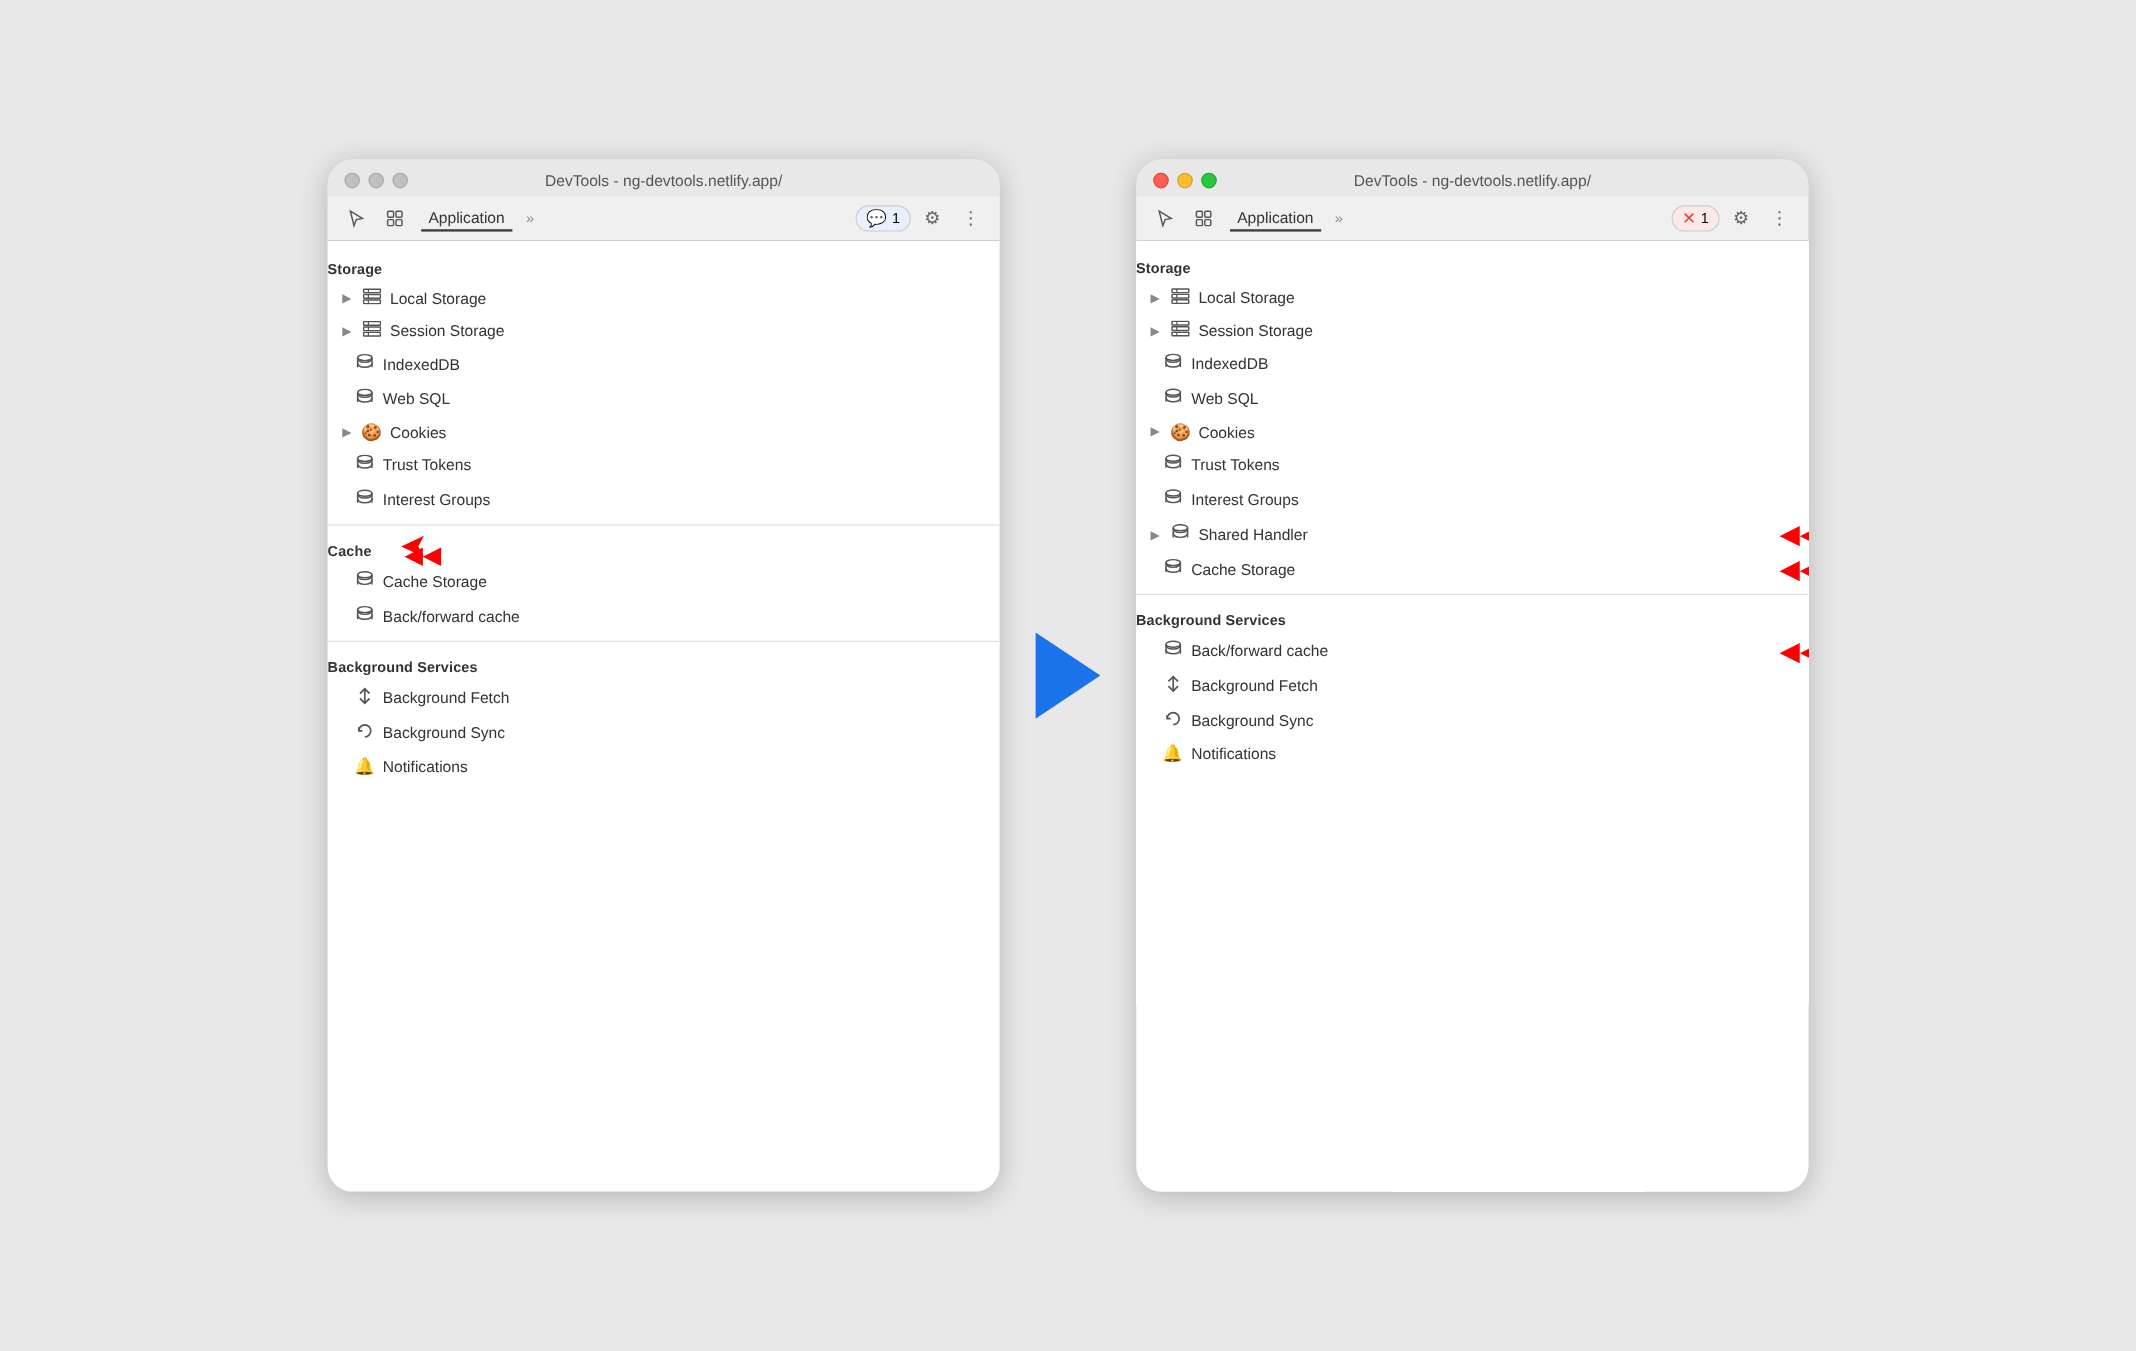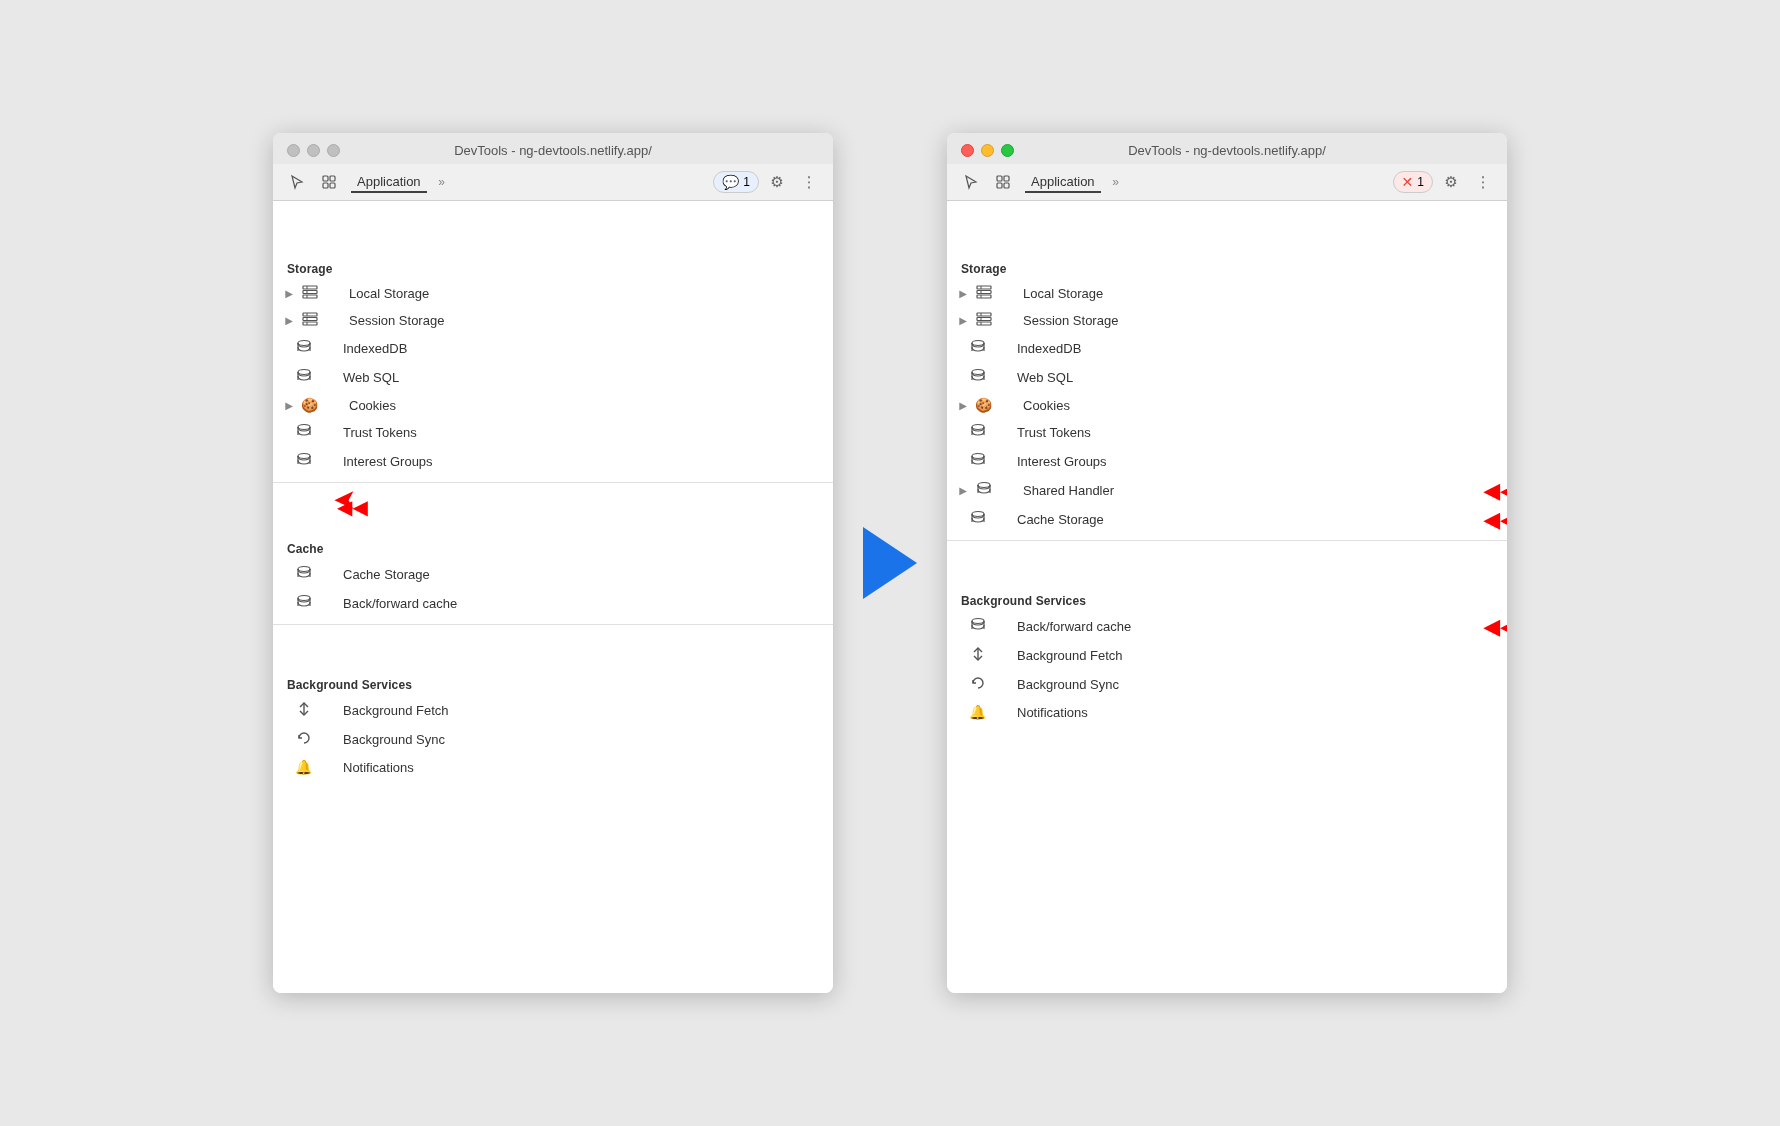--- a/index.html
+++ b/index.html
@@ -16,21 +16,21 @@
 
     .scene {
       display: flex;
       align-items: center;
       gap: 0px;
     }
 
     
     .browser-window {
       background: #f5f5f5;
-      border-radius: 8px;
+      border-radius: 21px;
       box-shadow: 0 4px 24px rgba(0,0,0,0.22);
       overflow: hidden;
       width: 560px;
       min-height: 860px;
       display: flex;
       flex-direction: column;
     }
 
     
     .title-bar {
@@ -166,23 +166,22 @@
 
     
     .sidebar::-webkit-scrollbar { width: 8px; }
     .sidebar::-webkit-scrollbar-track { background: #f0f0f0; }
     .sidebar::-webkit-scrollbar-thumb { background: #bbb; border-radius: 4px; }
 
     .section-header {
       font-size: 12px;
       font-weight: 600;
       color: #333;
-      padding: 8px 14px 4px 14px;
+      padding: 8px 14px 4px 0;
       letter-spacing: 0.01em;
-      margin-top: 45px;
     }
 
     .sidebar-item {
       display: flex;
       align-items: center;
       gap: 6px;
       padding: 5px 14px 5px 22px;
       font-size: 13px;
       color: #333;
       cursor: pointer;
@@ -203,21 +202,20 @@
     .item-icon {
       font-size: 14px;
       color: #555;
       width: 18px;
       text-align: center;
     }
 
     .item-label {
       font-size: 13px;
       color: #333;
-      margin-left: 24px;
     }
 
     .divider {
       border: none;
       border-top: 1px solid #e0e0e0;
       margin: 6px 0;
     }
 
     
     .arrow-container {

